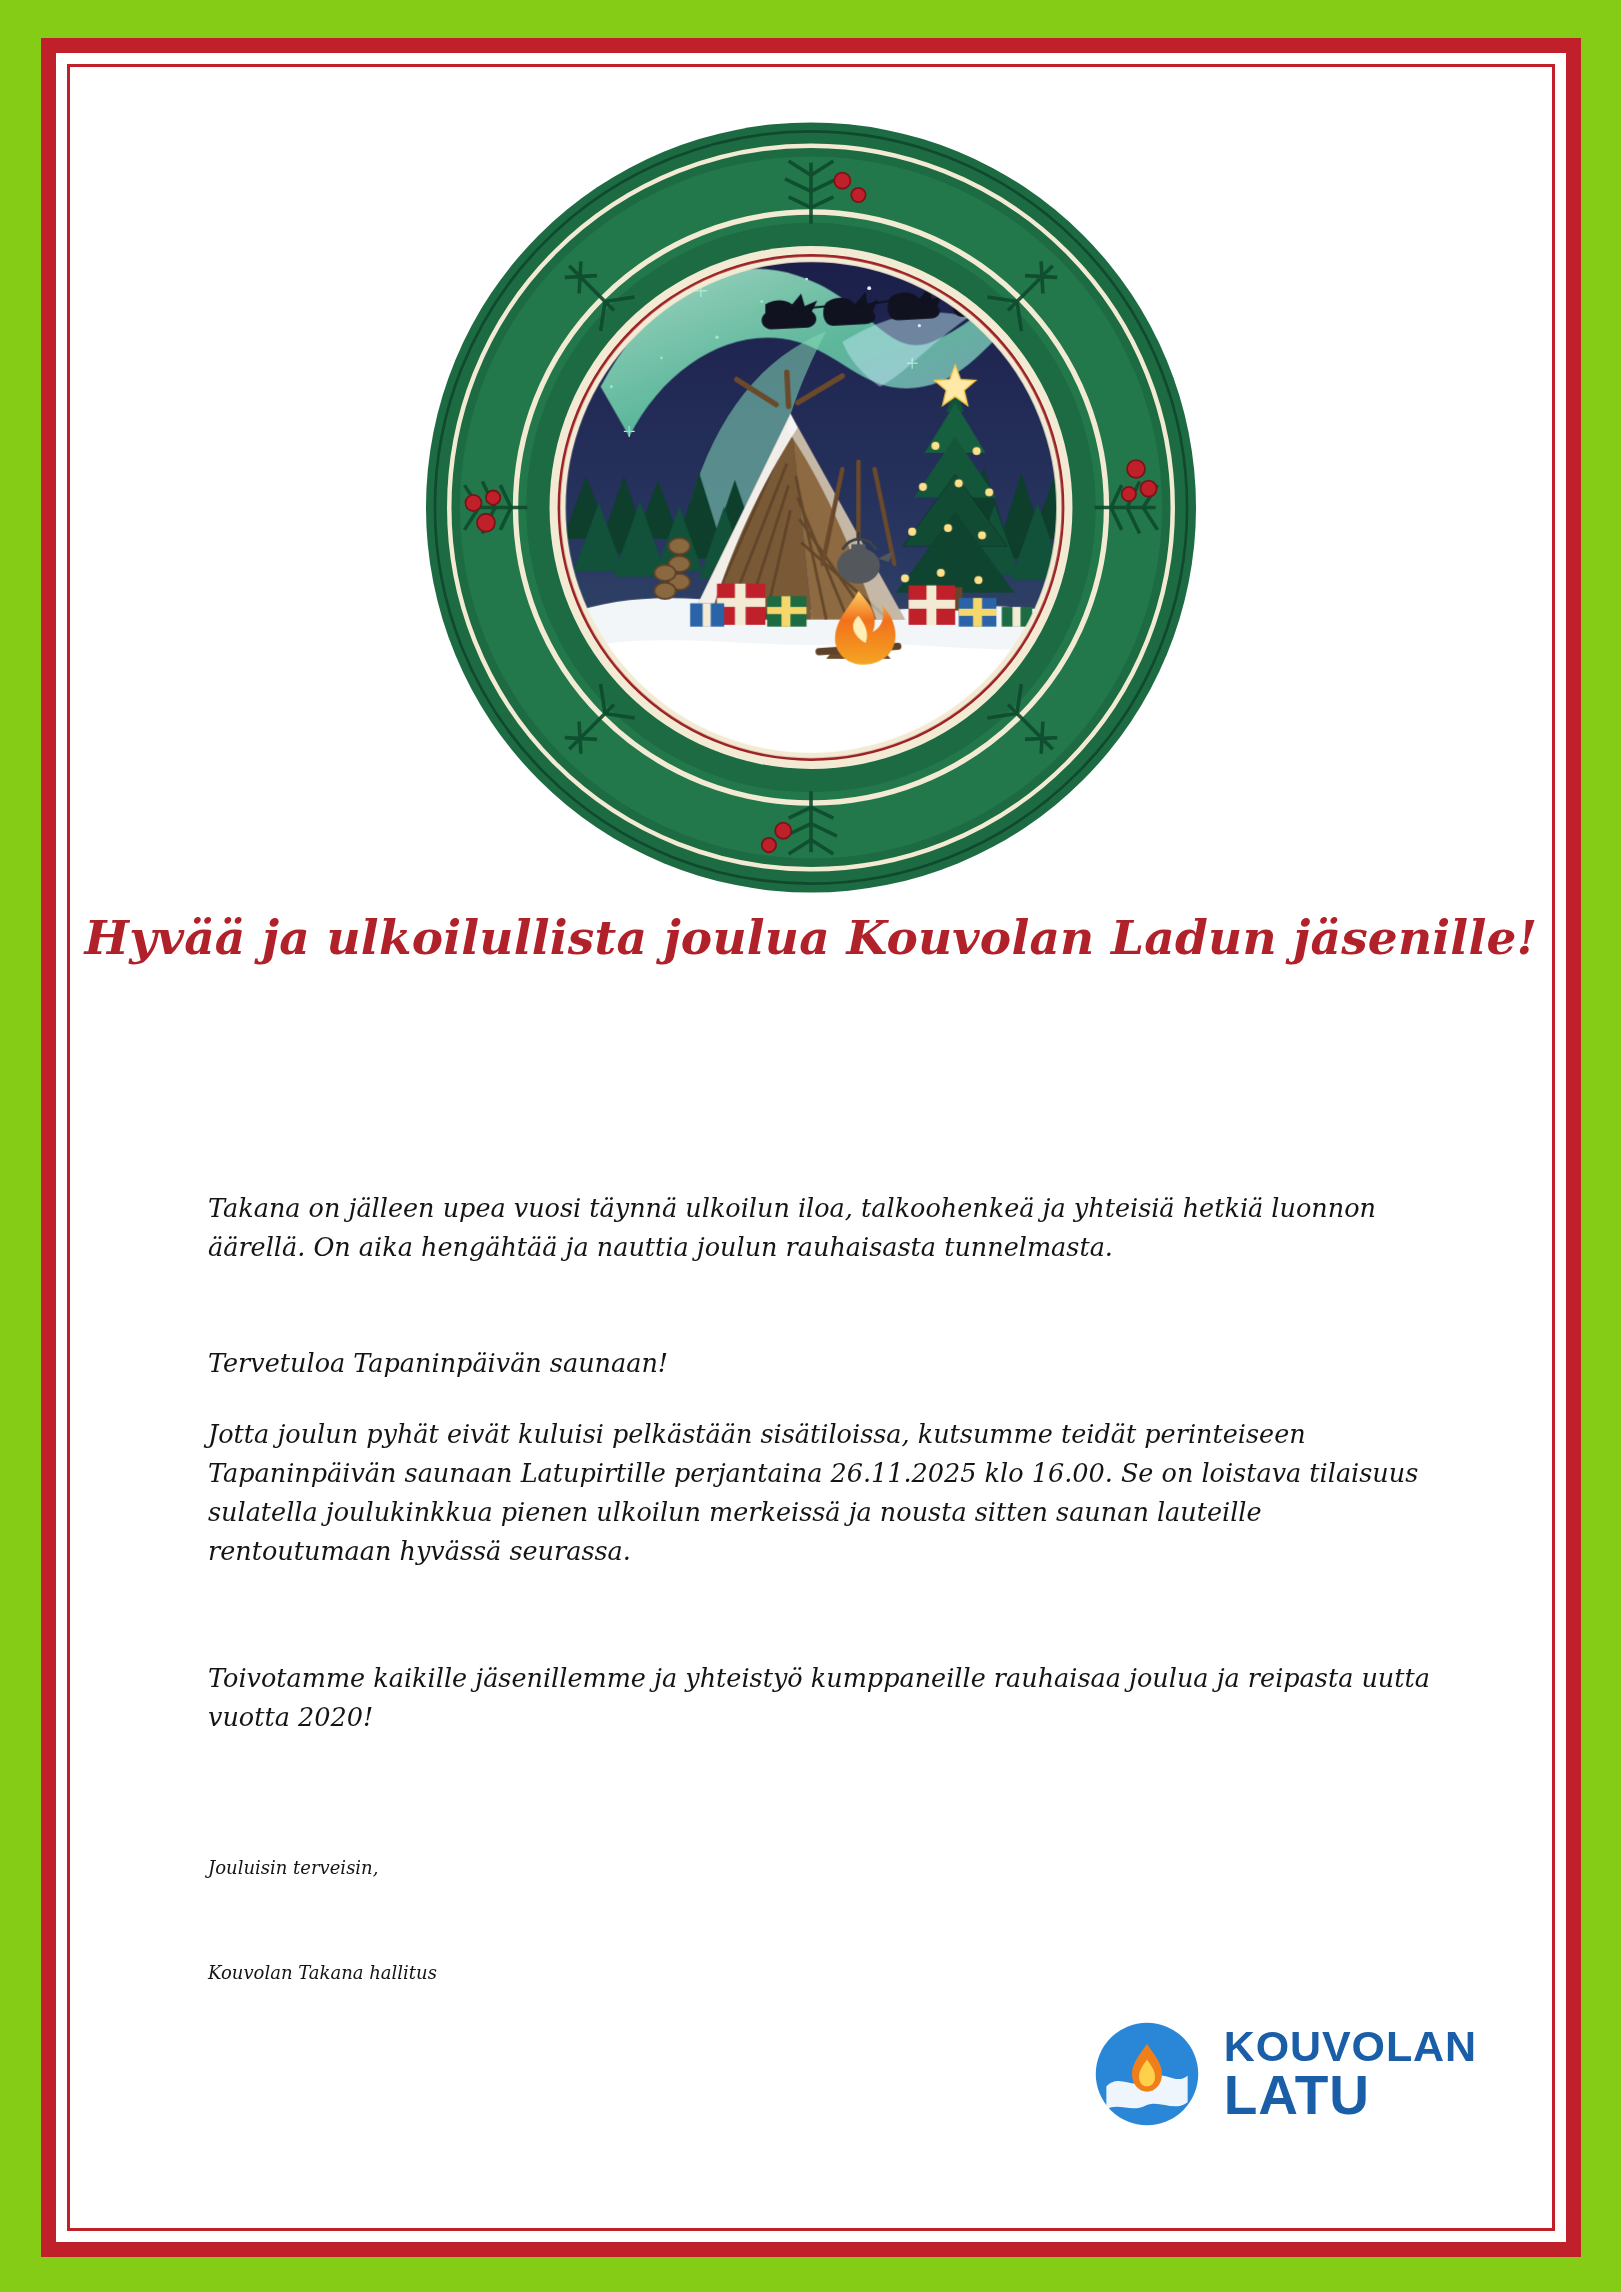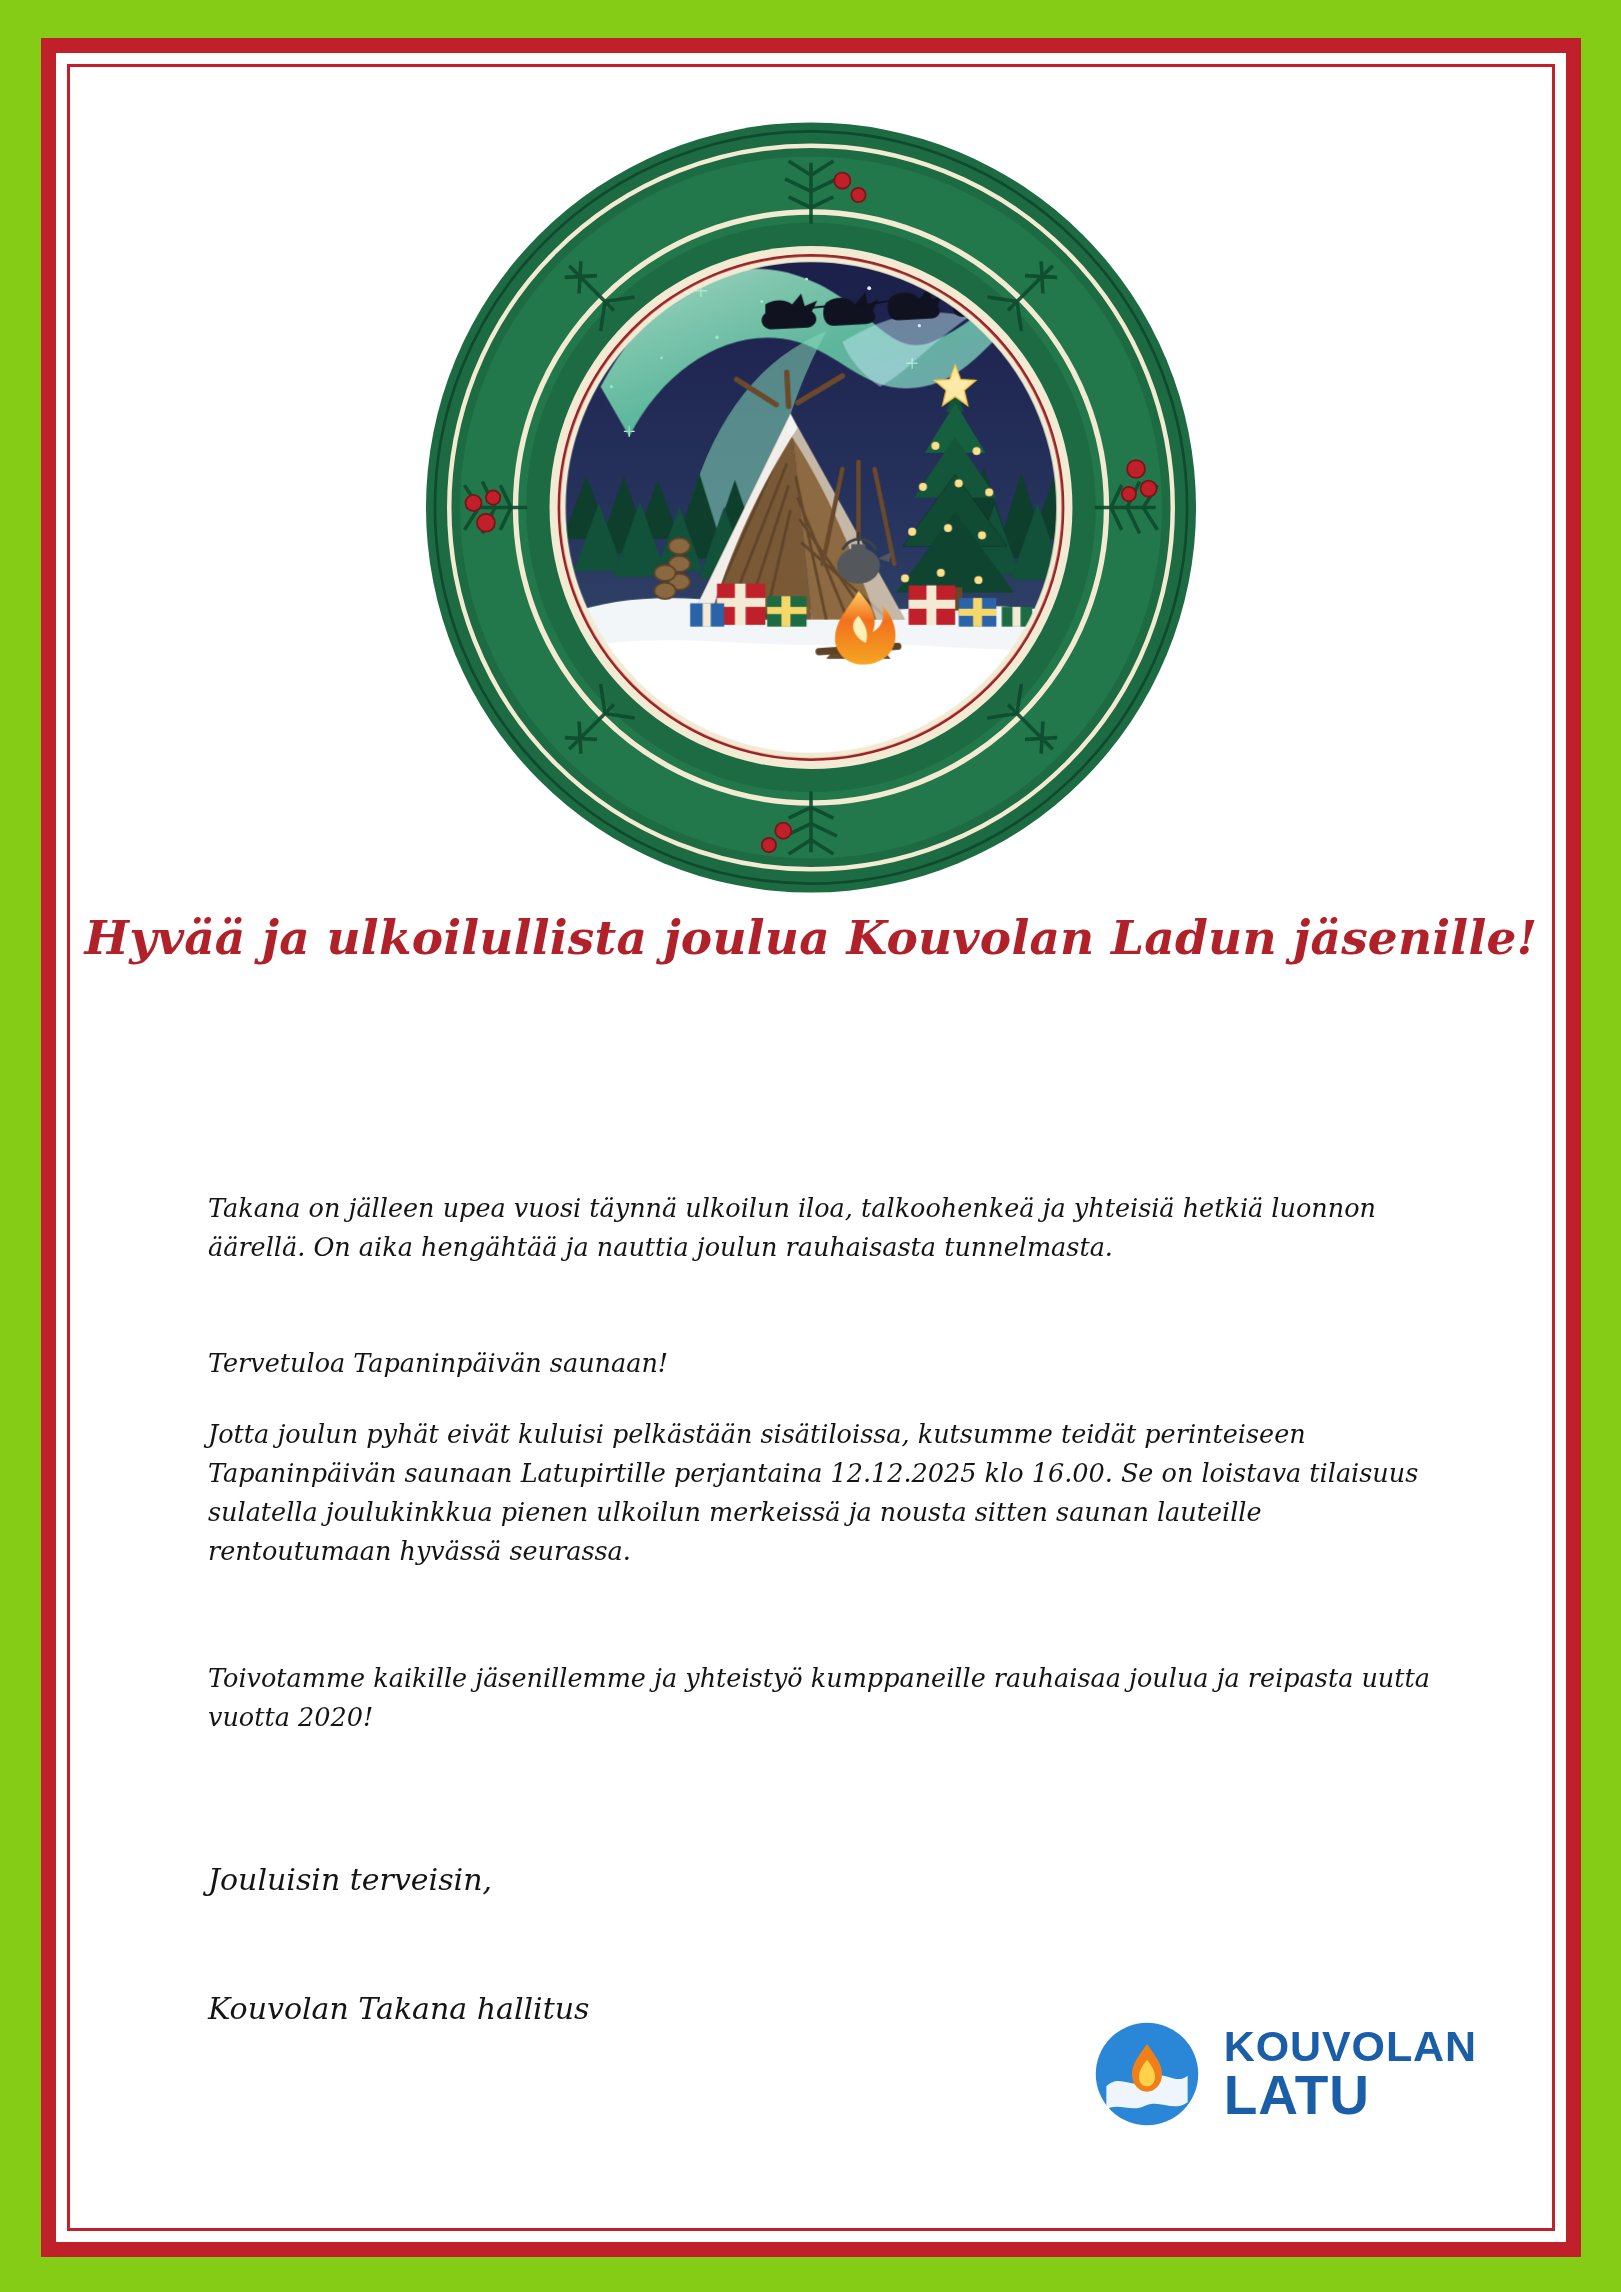--- a/index.html
+++ b/index.html
@@ -98,21 +98,21 @@
   .subhead {
     margin: 0;
     font-family: "DejaVu Serif", serif;
     font-size: 25.5px;
     line-height: 39px;
   }
 
   .signoff {
     font-family: "DejaVu Serif", serif;
     font-style: italic;
-    font-size: 30px;
+    font-size: 18px;
     line-height: 39px;
   }
 
   
   .logo {
     position: absolute;
     right: 145px;
     bottom: 166px;
     display: flex;
     align-items: center;
@@ -367,21 +367,21 @@
     </svg>
   </div>
 
   <div class="headline">Hyvää ja ulkoilullista joulua Kouvolan Ladun jäsenille!</div>
 
   <div class="body-block">
     <p class="para">Takana on jälleen upea vuosi täynnä ulkoilun iloa, talkoohenkeä ja yhteisiä hetkiä luonnon äärellä. On aika hengähtää ja nauttia joulun rauhaisasta tunnelmasta.</p>
     <div class="gap-lg"></div>
     <p class="subhead">Tervetuloa Tapaninpäivän saunaan!</p>
     <div class="gap-md"></div>
-    <p class="para">Jotta joulun pyhät eivät kuluisi pelkästään sisätiloissa, kutsumme teidät perinteiseen Tapaninpäivän saunaan Latupirtille perjantaina 12.12.2025 klo 16.00. Se on loistava tilaisuus sulatella joulukinkkua pienen ulkoilun merkeissä ja nousta sitten saunan lauteille rentoutumaan hyvässä seurassa.</p>
+    <p class="para">Jotta joulun pyhät eivät kuluisi pelkästään sisätiloissa, kutsumme teidät perinteiseen Tapaninpäivän saunaan Latupirtille perjantaina 26.11.2025 klo 16.00. Se on loistava tilaisuus sulatella joulukinkkua pienen ulkoilun merkeissä ja nousta sitten saunan lauteille rentoutumaan hyvässä seurassa.</p>
     <div class="gap-xl"></div>
     <p class="para">Toivotamme kaikille jäsenillemme  ja yhteistyö kumppaneille rauhaisaa joulua ja reipasta uutta vuotta 2020!</p>
     <div class="gap-xxl"></div>
     <p class="signoff">Jouluisin  terveisin,</p>
     <div class="gap-md"></div>
     <p class="signoff">Kouvolan Takana hallitus</p>
   </div>
 
   <div class="logo">
     <svg class="logo-mark" viewBox="0 0 120 120" xmlns="http://www.w3.org/2000/svg">

